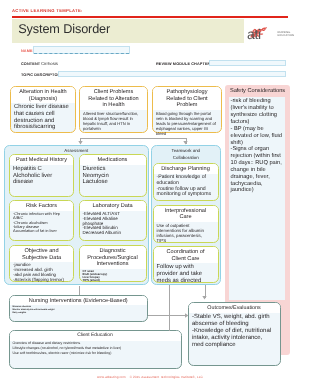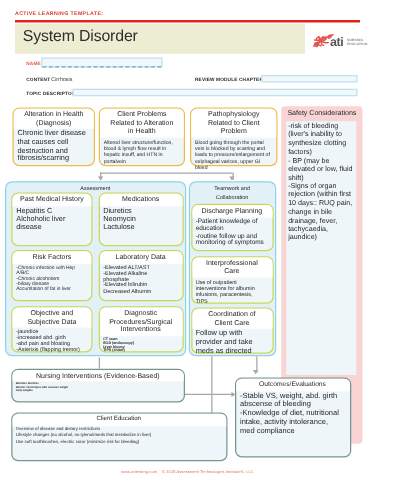--- a/index.html
+++ b/index.html
@@ -5,21 +5,21 @@
   html,body{margin:0;padding:0;}
   *{-webkit-font-smoothing:antialiased;}
   body{width:300px;height:388px;background:#fff;font-family:"Liberation Sans",sans-serif;position:relative;overflow:hidden;-webkit-font-smoothing:antialiased;text-rendering:geometricPrecision;}
   .page{position:absolute;left:0;top:0;width:300px;height:388px;}
 
   .kicker{position:absolute;left:12px;top:7.6px;font-size:4.2px;letter-spacing:.3px;color:#d8362c;font-weight:700;}
   .redrule{position:absolute;left:12px;top:16.3px;width:276px;height:1.7px;background:#e1251b;}
   .titleband{position:absolute;left:12px;top:19px;width:232px;height:23.5px;background:#ecedd2;}
   .title{position:absolute;left:18.2px;top:22.2px;font-size:12.7px;color:#2f2f2f;letter-spacing:-.12px;}
   .logo{position:absolute;left:250px;top:25px;width:18px;height:11px;}
-  .logoword{position:absolute;left:264px;top:30.3px;font-size:10px;font-weight:700;color:#565656;letter-spacing:-.35px;line-height:9.5px;}
+  .logoword{position:absolute;left:247px;top:30.3px;font-size:14px;font-weight:400;color:#565656;letter-spacing:-.35px;line-height:9.5px;}
   .logosub{position:absolute;left:277.5px;top:32.3px;font-size:2.6px;font-weight:700;color:#8a8a8a;letter-spacing:.15px;line-height:2.8px;}
 
   .lbl{position:absolute;font-size:3.8px;font-weight:700;color:#231f20;letter-spacing:.12px;white-space:nowrap;}
   .lblred{color:#e8554a;}
   .fld{position:absolute;background:#f0f8fc;border:0.5px solid #c2e1ef;box-sizing:border-box;}
   .fldval{position:absolute;font-size:4.3px;color:#333;white-space:nowrap;}
   .dashline{position:absolute;border-top:0.7px dashed #6aa8c4;}
 
   .box{position:absolute;box-sizing:border-box;border-radius:5.5px;}
   .hd{font-size:5.6px;line-height:6.4px;text-align:center;color:#231f20;padding:2.2px 2px 1.4px;white-space:pre-line;}

